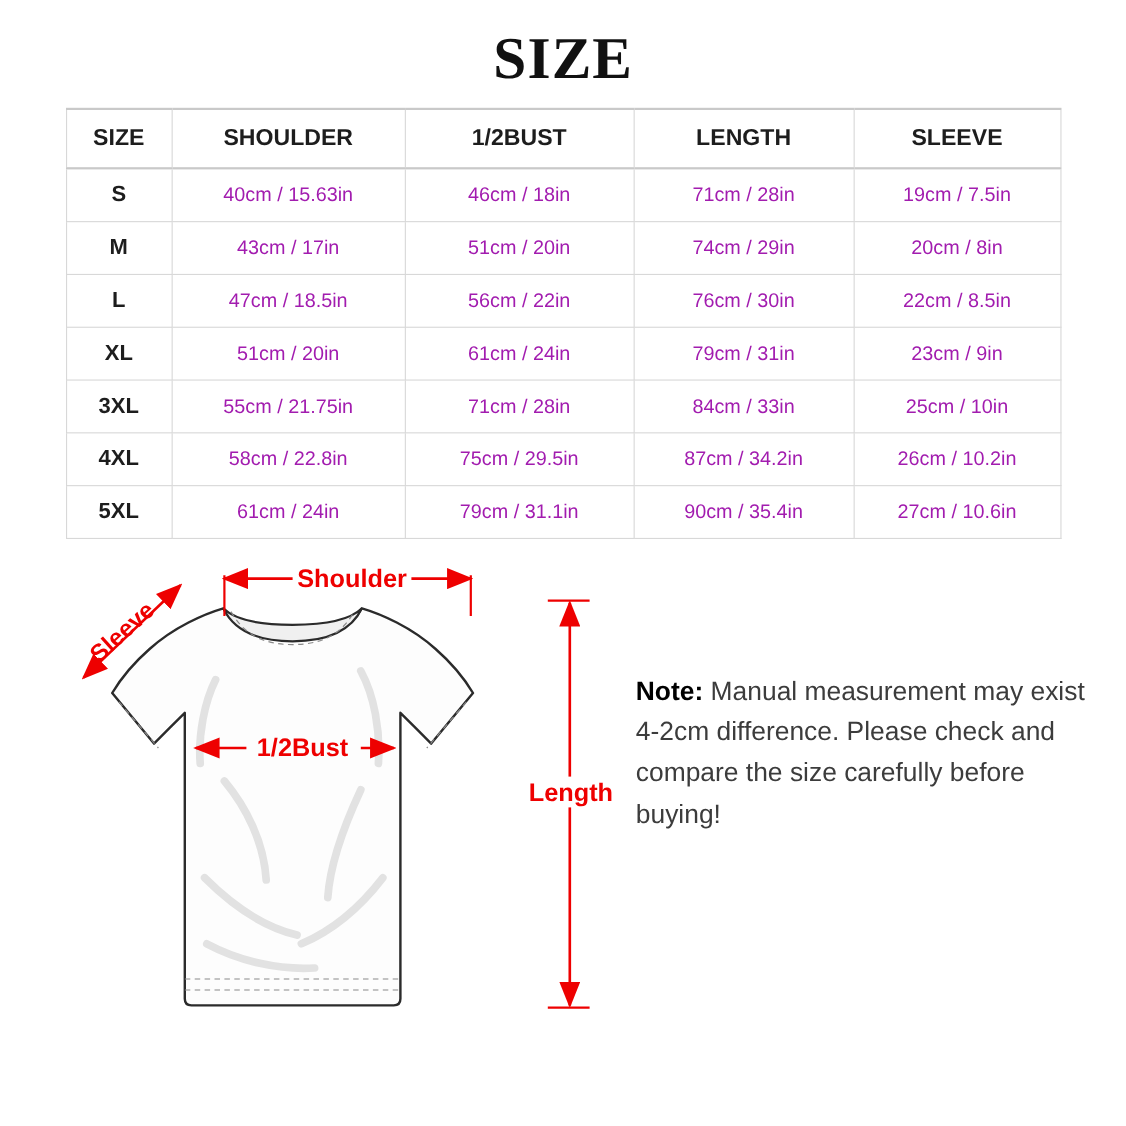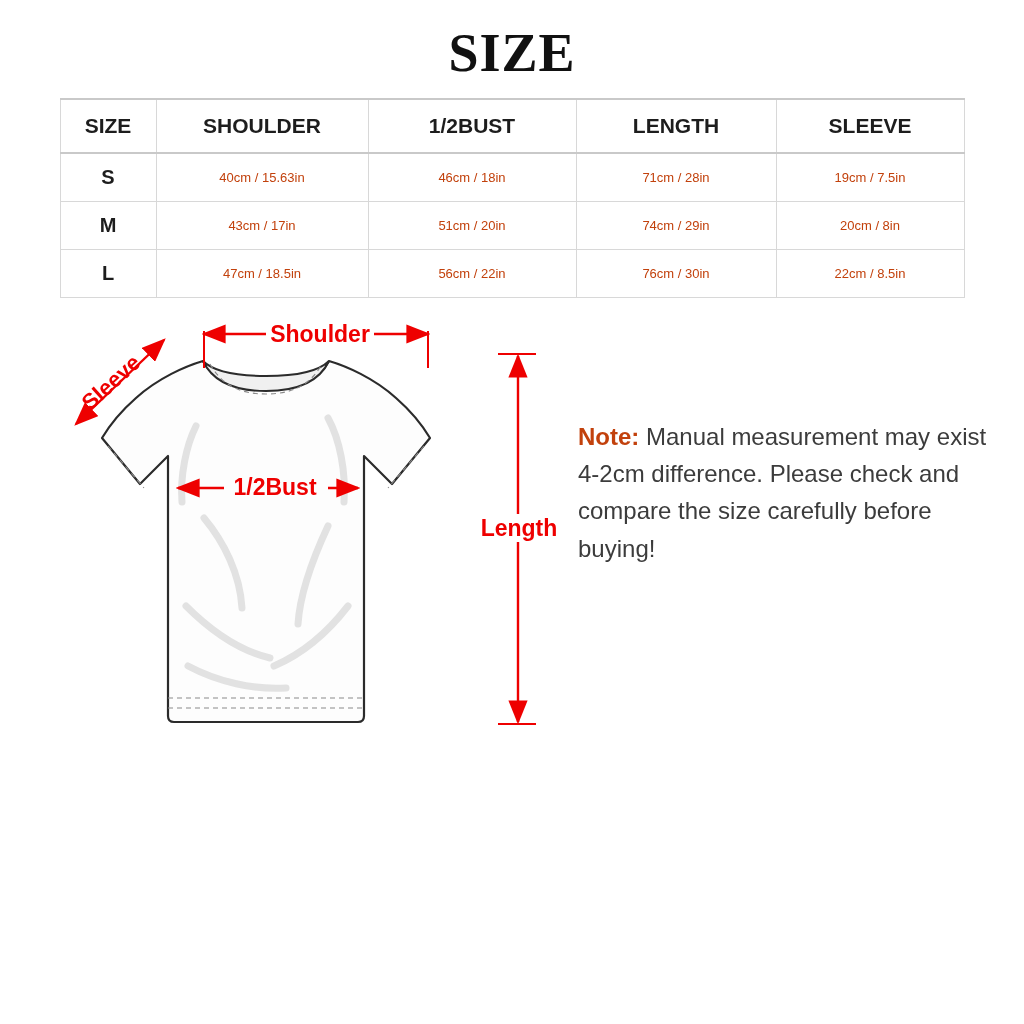--- a/index.html
+++ b/index.html
@@ -29,22 +29,22 @@
     width: 904px;
     margin: 0 auto;
     table-layout: fixed;
   }
   table.size-table th,
   table.size-table td {
     border: 1px solid #d8d8d8;
     height: 45px;
     text-align: center;
     vertical-align: middle;
-    font-size: 13px;
-    color: #c2410c;
+    font-size: 18px;
+    color: #a21caf;
   }
   table.size-table thead th {
     font-weight: bold;
     font-size: 21px;
     color: #1d1d1d;
     height: 50px;
     border-top: 2px solid #c9c9c9;
     border-bottom: 2px solid #c9c9c9;
   }
   table.size-table tbody td:first-child {
@@ -74,21 +74,21 @@
   .note {
     position: absolute;
     left: 578px;
     top: 112px;
     width: 420px;
     font-size: 24px;
     line-height: 1.55;
     color: #3c3c3c;
   }
   .note b {
-    color: #c2410c;
+    color: #000000;
   }
 </style>
 </head>
 <body>
 
 <div class="page-title">SIZE</div>
 
 <table class="size-table">
   <colgroup>
     <col class="col-size">
@@ -120,20 +120,48 @@
       <td>51cm / 20in</td>
       <td>74cm / 29in</td>
       <td>20cm / 8in</td>
     </tr>
     <tr>
       <td>L</td>
       <td>47cm / 18.5in</td>
       <td>56cm / 22in</td>
       <td>76cm / 30in</td>
       <td>22cm / 8.5in</td>
+    </tr>
+    <tr>
+      <td>XL</td>
+      <td>51cm / 20in</td>
+      <td>61cm / 24in</td>
+      <td>79cm / 31in</td>
+      <td>23cm / 9in</td>
+    </tr>
+    <tr>
+      <td>3XL</td>
+      <td>55cm / 21.75in</td>
+      <td>71cm / 28in</td>
+      <td>84cm / 33in</td>
+      <td>25cm / 10in</td>
+    </tr>
+    <tr>
+      <td>4XL</td>
+      <td>58cm / 22.8in</td>
+      <td>75cm / 29.5in</td>
+      <td>87cm / 34.2in</td>
+      <td>26cm / 10.2in</td>
+    </tr>
+    <tr>
+      <td>5XL</td>
+      <td>61cm / 24in</td>
+      <td>79cm / 31.1in</td>
+      <td>90cm / 35.4in</td>
+      <td>27cm / 10.6in</td>
     </tr>
   </tbody>
 </table>
 
 <div class="lower">
 
   <svg class="diagram" viewBox="0 0 560 460">
     <defs>
       <marker id="arrowR" markerWidth="10" markerHeight="8" refX="9" refY="4" orient="auto">
         <path d="M0,0 L10,4 L0,8 z" fill="#ee0000"></path>

